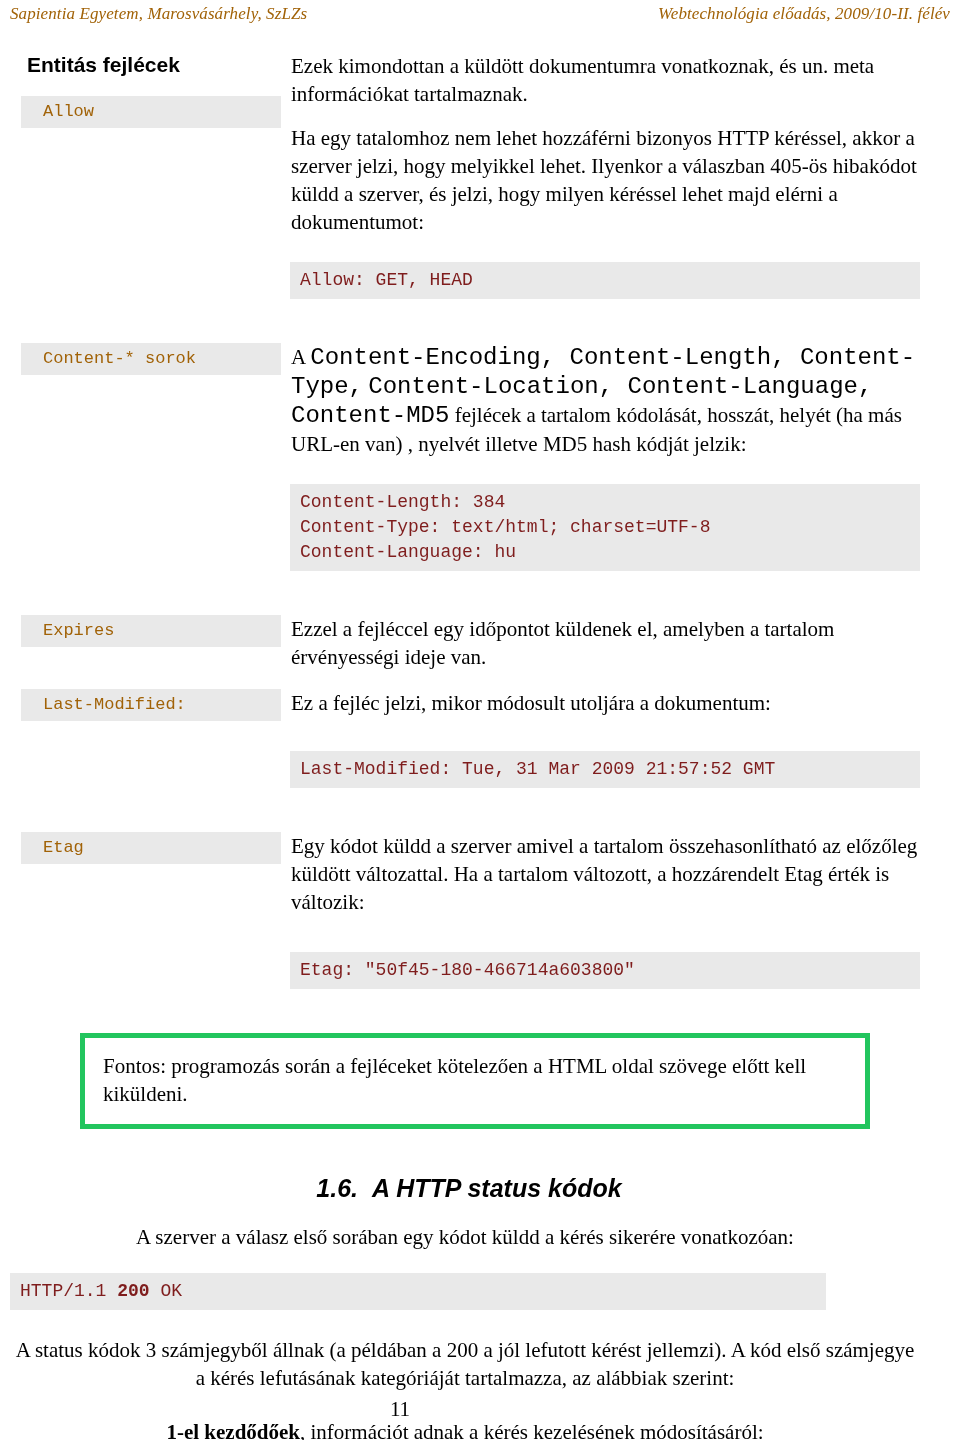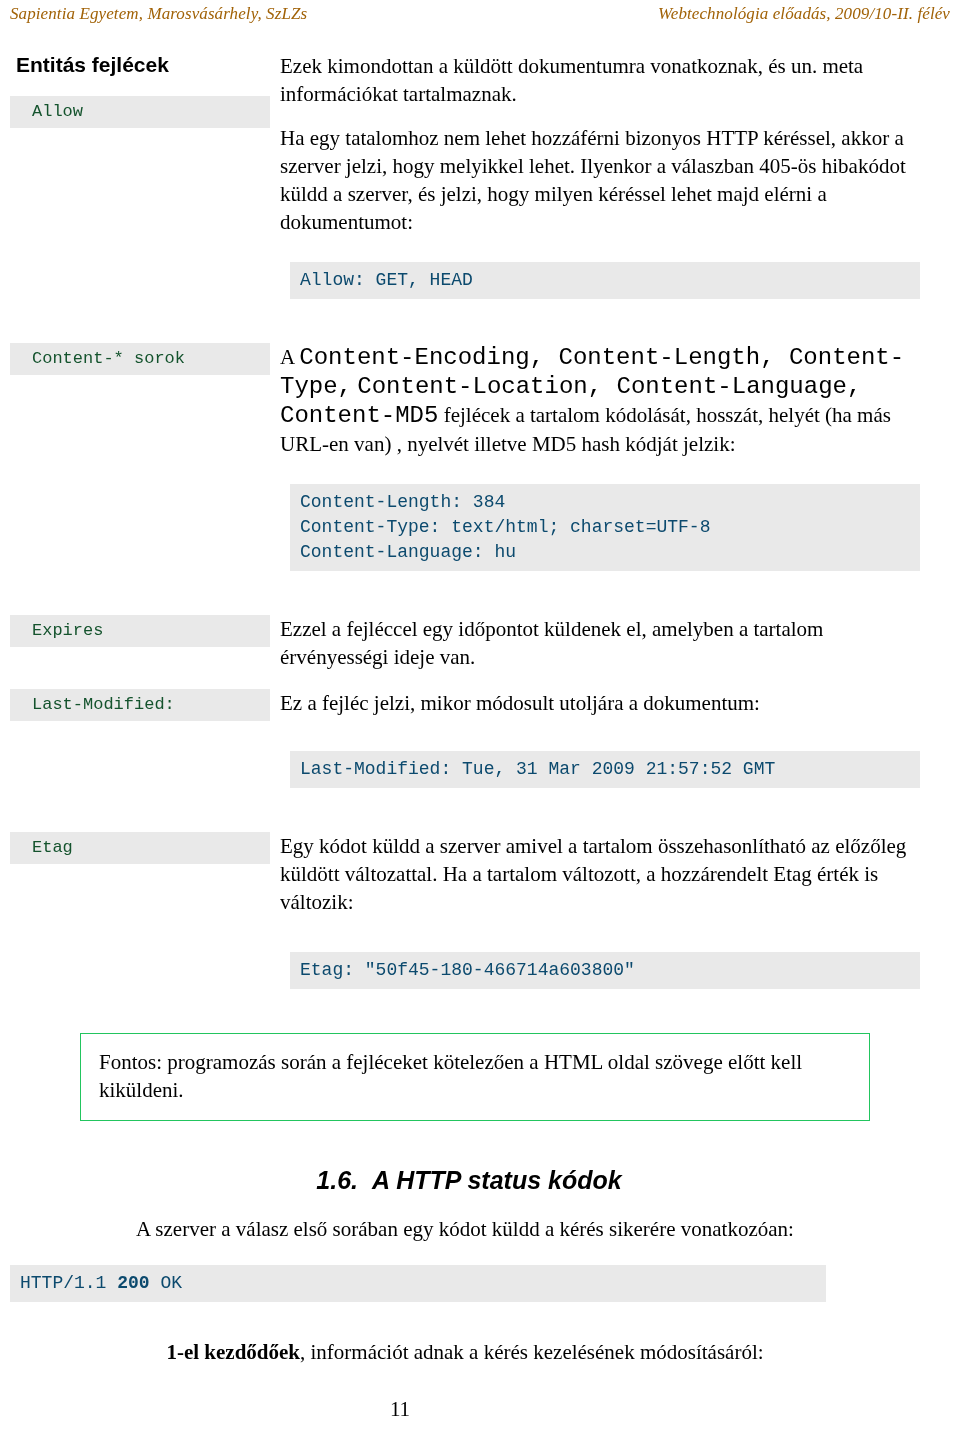--- a/index.html
+++ b/index.html
@@ -45,20 +45,21 @@
   .row {
     display: flex;
     align-items: flex-start;
     width: 960px;
   }
   .col-left {
     width: 280px;
     flex: 0 0 280px;
     padding-left: 10px;
     box-sizing: border-box;
+    margin-left: 11px;
   }
   .col-right {
     flex: 1 1 auto;
     padding-right: 40px;
     box-sizing: border-box;
   }
 
   
   .h-entity {
     font-family: "Liberation Sans", "DejaVu Sans", sans-serif;
@@ -82,21 +83,21 @@
   
   .chip {
     display: block;
     background: #e9e9e9;
     font-family: "Liberation Mono", "DejaVu Sans Mono", monospace;
     font-size: 17px;
     line-height: 22px;
     padding: 5px 0 5px 22px;
     width: 260px;
     box-sizing: border-box;
-    color: #14532d;
+    color: #a16207;
   }
 
   
   .p {
     font-size: 21px;
     line-height: 28px;
     margin: 0 0 16px 0;
   }
   .p.italic { }
   .p.last { margin-bottom: 0; }
@@ -108,37 +109,37 @@
 
   
   .code {
     background: #e9e9e9;
     font-family: "Liberation Mono", "DejaVu Sans Mono", monospace;
     font-size: 18px;
     line-height: 25px;
     padding: 6px 10px 6px 10px;
     white-space: pre;
     box-sizing: border-box;
-    color: #0c4a6e;
+    color: #7f1d1d;
   }
   .code.indented {
     margin-left: 290px;
     width: 630px;
   }
   .code.full {
     margin-left: 10px;
     width: 816px;
   }
   .code b { font-weight: bold; }
 
   
   .callout {
     margin: 0 0 0 80px;
     width: 790px;
-    border: 1px solid #22c55e;
+    border: 5px solid #22c55e;
     box-sizing: border-box;
     padding: 14px 18px 16px 18px;
     font-size: 21px;
     line-height: 28px;
   }
 
   
   .sp-10 { height: 10px; }
   .sp-18 { height: 18px; }
   .sp-20 { height: 20px; }
@@ -260,19 +261,20 @@
     <div class="sp-20"></div>
     <p class="p last">A szerver a válasz első sorában egy kódot küldd a kérés sikerére vonatkozóan:</p>
   </div>
 
   <div class="sp-22"></div>
   <div class="code full"><span>HTTP/1.1 </span><b>200</b><span> OK</span></div>
 
   <div class="sp-26"></div>
 
   <div class="tail">
+    <p class="p">A status kódok 3 számjegyből állnak (a példában a 200 a jól lefutott kérést jellemzi). A kód első számjegye a kérés lefutásának kategóriáját tartalmazza, az alábbiak szerint:</p>
     <div class="sp-10"></div>
     <p class="p last"><b class="strong">1-el kezdődőek</b><span>, információt adnak a kérés kezelésének módosításáról:</span></p>
   </div>
 
 </div>
 
 <div class="folio">11</div>
 
 </body></html>

